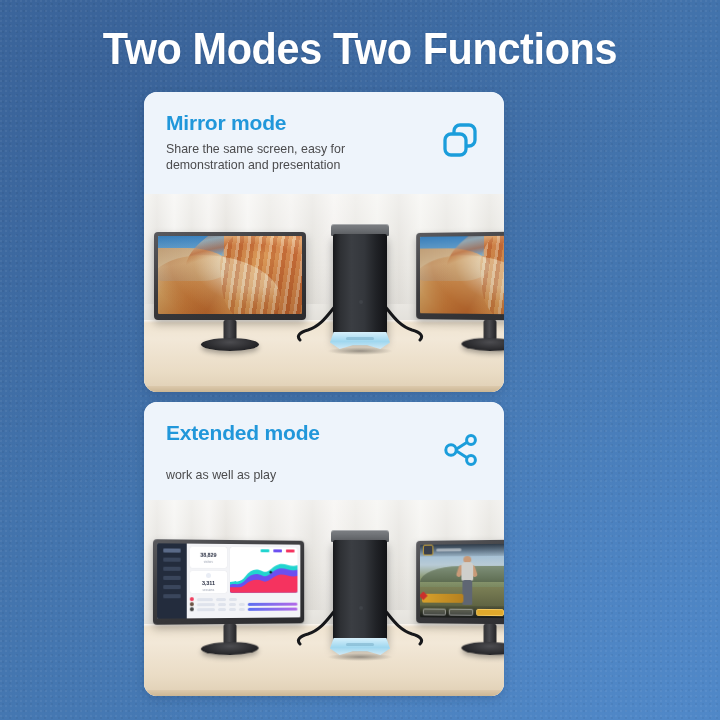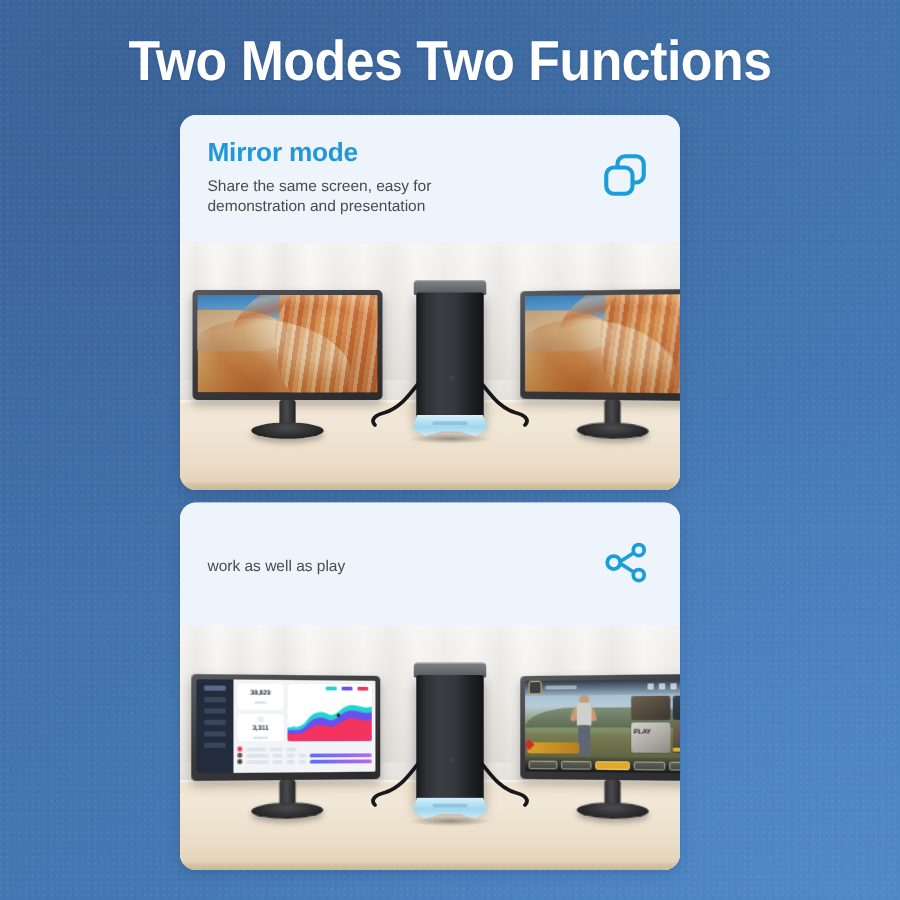--- a/index.html
+++ b/index.html
@@ -30,21 +30,21 @@
     position:absolute; top:23px; left:0; width:720px;
     text-align:center; color:#ffffff;
     font-size:45px; font-weight:bold; letter-spacing:-0.4px;
     transform:scaleX(.92); transform-origin:50% 50%;
     text-shadow:0 1px 2px rgba(20,45,80,.28);
     white-space:nowrap;
   }
 
   
   .card {
-    position:absolute; left:144px; width:400px;
+    position:absolute; left:144px; width:360px;
     background:#eef4fb;
     border-radius:13px; overflow:hidden;
     box-shadow:0 3px 10px rgba(18,46,84,.20);
   }
   #card-mirror   { top:92px;  height:300px; }
   #card-extended { top:402px; height:294px; }
 
   .card-head { position:relative; height:102px; padding:20px 22px 0 22px; background:#eef4fb; }
   #card-extended .card-head { height:98px; }
   .card-title { color:#2197da; font-size:21px; font-weight:bold; letter-spacing:-.2px; line-height:1.05; }
@@ -303,20 +303,21 @@
         <div class="tw-shadow"></div>
         <div class="tw-top"></div>
         <div class="tw-body"></div>
         <div class="tw-glow"></div>
       </div>
     </div>
   </div>
 
   <div class="card" id="card-extended">
     <div class="card-head">
+      <div class="card-title">Extended mode</div>
       <div class="card-sub">
         <br>
         <span>work as well as play</span>
       </div>
       <div class="card-icon">
         <svg viewBox="0 0 44 44" fill="none">
           <path d="M17 22 L31 13 M17 22 L31 31" stroke="#1b9ddb" stroke-width="3"></path>
           <circle cx="13" cy="22" r="5.2" stroke="#1b9ddb" stroke-width="3" fill="#eef4fb"></circle>
           <circle cx="33" cy="12" r="4.4" stroke="#1b9ddb" stroke-width="3" fill="#eef4fb"></circle>
           <circle cx="33" cy="32" r="4.4" stroke="#1b9ddb" stroke-width="3" fill="#eef4fb"></circle>

